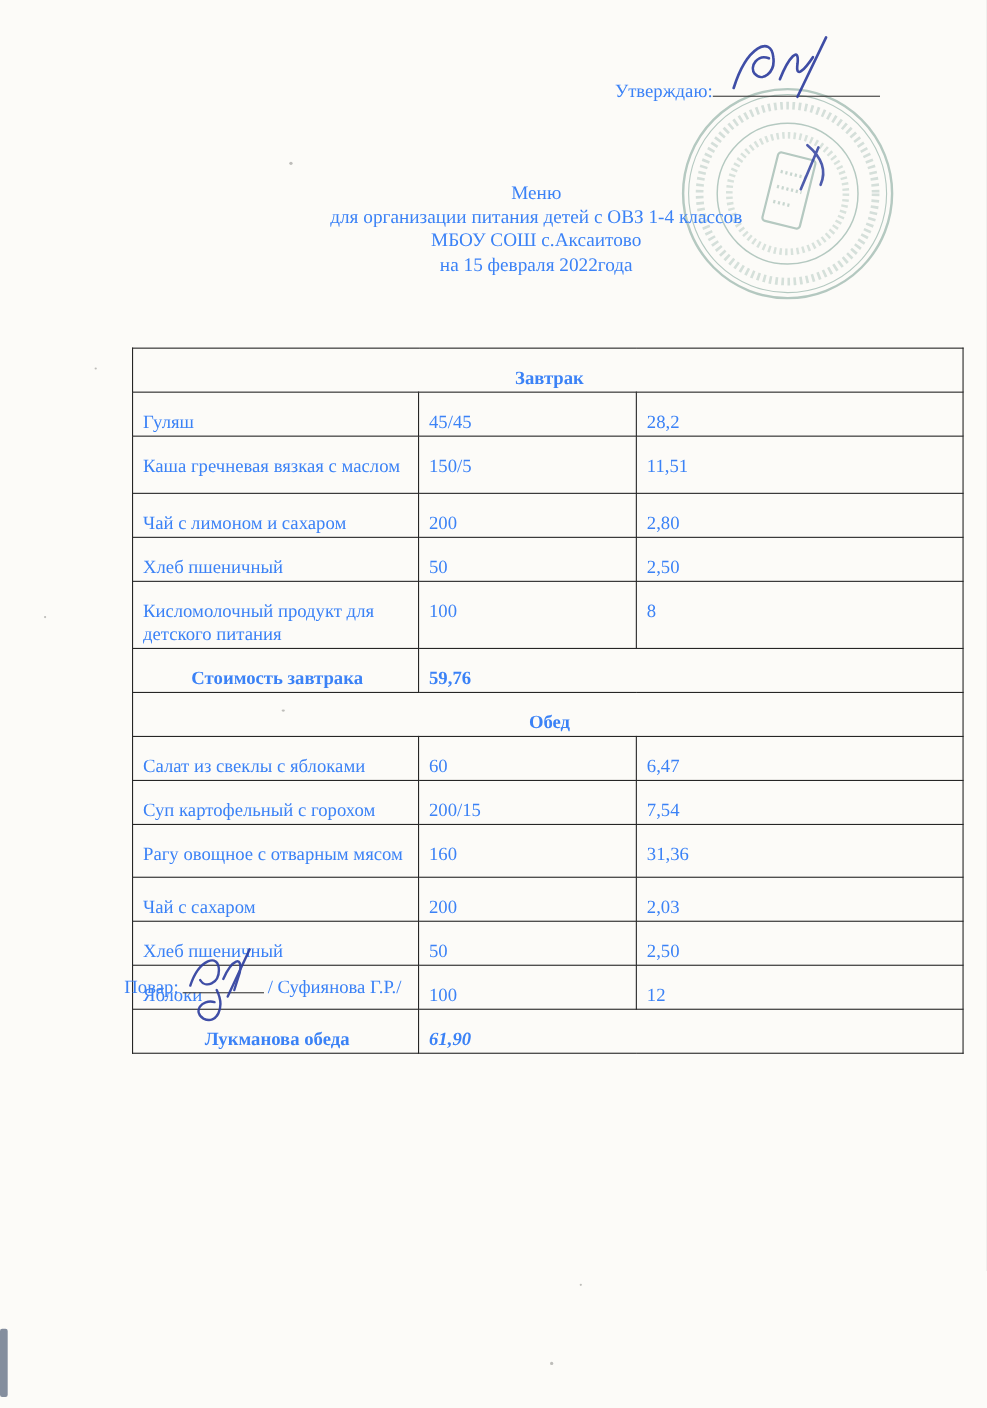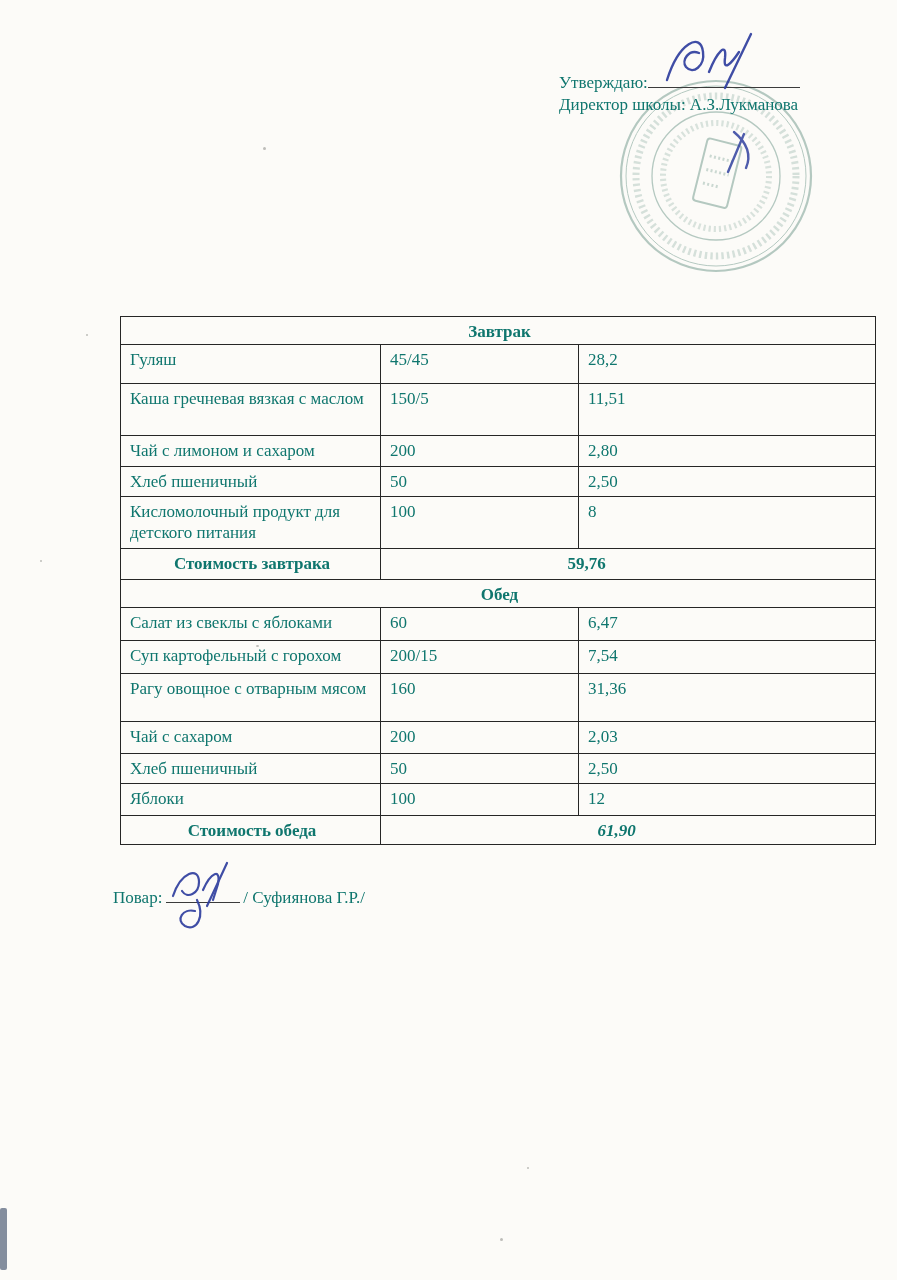--- a/index.html
+++ b/index.html
@@ -2,36 +2,36 @@
 <html><head>
 <meta charset="utf-8">
 <style>
   * { margin:0; padding:0; box-sizing:border-box; }
   html,body { width:897px; height:1280px; }
   body { background:#d9d9d7; }
   .page {
     position:relative; width:897px; height:1280px;
     background:#fcfbf8;
     font-family:"Liberation Serif", serif;
-    color:#0f766e; overflow:hidden;
+    color:#3b82f6; overflow:hidden;
   }
   
   .approval { position:absolute; left:559px; top:72px; font-size:17px; line-height:22px; }
   .approval .blank { display:inline-block; width:152px; height:15px; border-bottom:1.4px solid #3b3b3b; vertical-align:baseline; }
   .sig-director { position:absolute; left:655px; top:28px; }
   
   .stamp { position:absolute; left:616px; top:76px; }
   
   .title { position:absolute; left:90px; top:165px; width:795px; text-align:center; font-size:17.5px; line-height:21.5px; }
   
   table.menu { position:absolute; left:120px; top:316px; width:755px; border-collapse:collapse; font-size:17px; table-layout:fixed; }
-  table.menu td { border:1px solid #262626; vertical-align:top; padding:4px 6px 2px 9px; line-height:21px; }
+  table.menu td { border:1px solid #262626; vertical-align:top; padding:16px 6px 2px 9px; line-height:21px; }
   td.section { text-align:center; font-weight:bold; padding-top:2px; }
   td.total-label { text-align:center; font-weight:bold; }
-  td.total-value { font-weight:bold; text-align:center; }
+  td.total-value { font-weight:bold; text-align:left; }
   td.total-value.bk { padding-right:92px; }
   td.total-value.ln { padding-right:32px;font-style:italic; }
   
   .cook { position:absolute; left:113px; top:888px; font-size:17px; }
   .cook .blank { display:inline-block; width:74px; height:15px; border-bottom:1.4px solid #3b3b3b; margin:0 3px 0 4px; }
   .sig-cook { position:absolute; left:163px; top:858px; }
   
   .speck { position:absolute; background:#8a8a86; border-radius:50%; opacity:.55; }
   .edge-smudge { position:absolute; left:0; top:1208px; width:7px; height:62px; background:#5c6a80; opacity:.75; border-radius:2px; }
 </style>
@@ -56,33 +56,38 @@
         </g>
       </g>
       <path d="M128 58 L112 96 M118 56 C 130 66, 136 78, 130 92" stroke="#2f3f9f" stroke-width="2.4" fill="none" stroke-linecap="round" opacity="0.85"></path>
     </svg>
   </div>
 
   <div class="approval">
     <div>
       <span>Утверждаю:</span><span class="blank"></span>
     </div>
-    <div>Директор школы: А.З.Лукманова</div>
   </div>
 
   <div class="sig-director">
     <svg width="130" height="72" viewBox="0 0 130 72">
       <g stroke="#2f3f9f" stroke-width="2.4" fill="none" stroke-linecap="round" opacity="0.92">
         <path d="M12 52 C 24 14, 46 4, 48 24 C 50 38, 38 47, 31 39 C 26 32, 34 21, 44 25"></path>
         <path d="M54 44 C 62 24, 72 13, 70 30 C 68 44, 76 36, 84 24"></path>
         <path d="M96 6 L 70 60"></path>
       </g>
     </svg>
   </div>
 
+  <div class="title">
+    <div>Меню</div>
+    <div>для организации питания  детей с ОВЗ 1-4 классов</div>
+    <div>МБОУ СОШ с.Аксаитово</div>
+    <div>на 15 февраля  2022года</div>
+  </div>
 
   <table class="menu">
     <colgroup>
         <col style="width:260px">
         <col style="width:198px">
         <col style="width:297px">
       </colgroup>
     <tbody>
       <tr style="height:25px">
         <td colspan="3" class="section">Завтрак</td>
@@ -148,21 +153,21 @@
         <td>50</td>
         <td>2,50</td>
       </tr>
       <tr style="height:32px">
         <td>Яблоки</td>
         <td>100</td>
         <td>12</td>
       </tr>
 
       <tr style="height:29px">
-        <td class="total-label">Стоимость обеда</td>
+        <td class="total-label">Лукманова обеда</td>
         <td colspan="2" class="total-value ln">61,90</td>
       </tr>
     </tbody>
   </table>
 
   <div class="cook">
     <span>Повар:</span><span class="blank"></span><span>/ Суфиянова Г.Р./</span>
   </div>
 
   <div class="sig-cook" style="position:absolute; left:163px; top:858px;">

